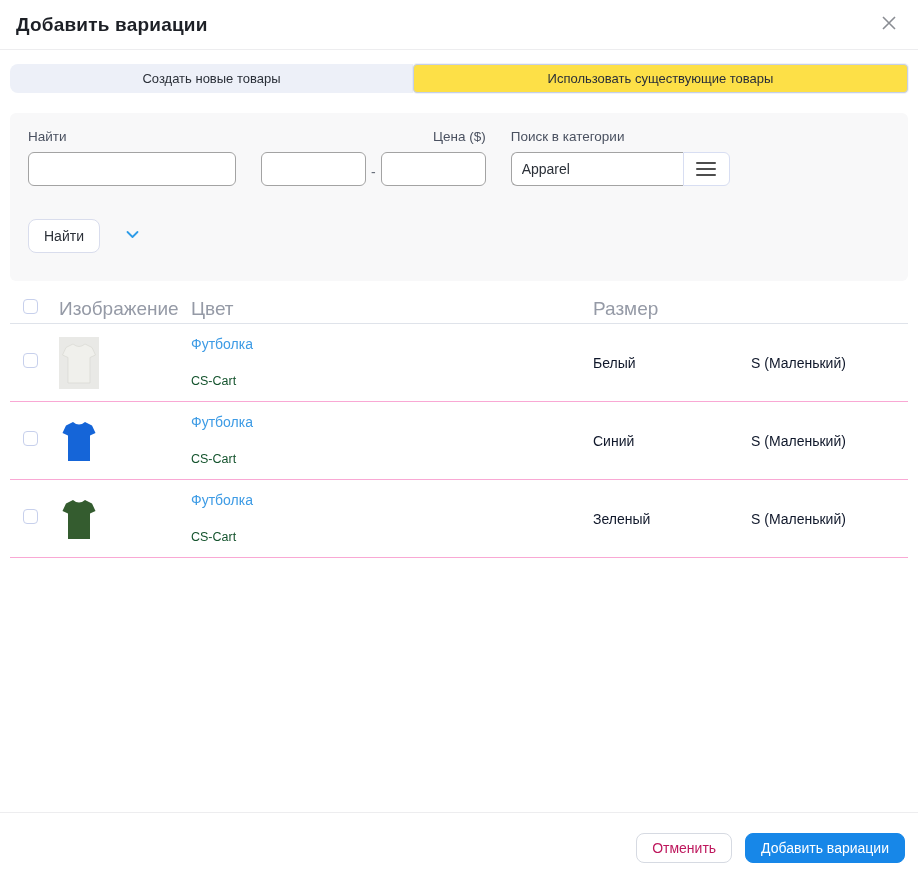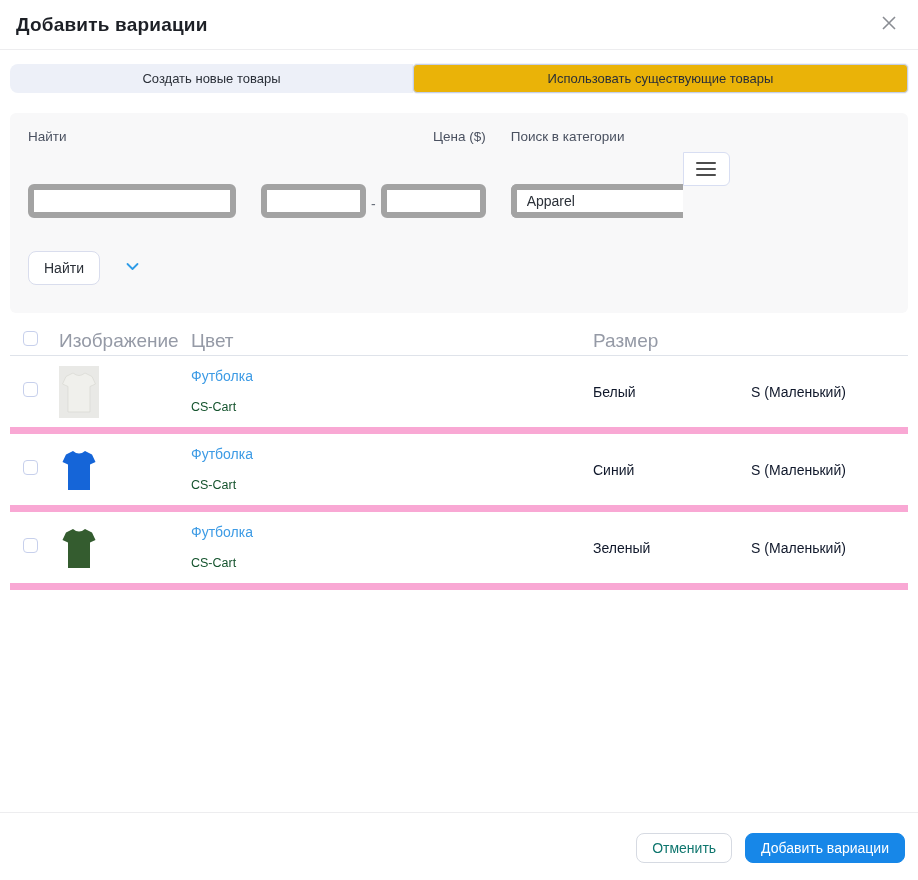--- a/index.html
+++ b/index.html
@@ -49,21 +49,21 @@
     border: none;
     background: #edf0f8;
     font-family: Liberation Sans, sans-serif;
   }
   .tab-inactive {
     flex: 0 0 403px;
     border-radius: 8px 0 0 8px;
   }
   .tab-active {
     flex: 1;
-    background: #eab308;
+    background: #fde047;
     border: 1px solid #c5cfe8;
     border-radius: 4px;
     box-shadow: 0 0 0 1px rgba(197,207,232,.25);
   }
   
   .search-panel {
     margin: 20px 10px 0 10px;
     background: #f8f8f9;
     border-radius: 6px;
     padding: 16px 18px 28px 18px;
@@ -71,29 +71,28 @@
   }
   .fields-row { display: flex; align-items: flex-start; }
   .field { display: flex; flex-direction: column; }
   .field-label {
     font-size: 13.5px;
     color: #4a5160;
     margin-bottom: 8px;
   }
   .text-input {
     height: 34px;
-    border: 6px solid #a3a3a3;
+    border: 1px solid #a3a3a3;
     border-radius: 6px;
     background: #ffffff;
     padding: 0 10px;
     font-size: 14px;
     font-family: inherit;
     color: #2b3038;
     outline: none;
-    margin-top: 32px;
   }
   .find-field { width: 208px; margin-right: 25px; }
   .price-field { margin-right: 25px; align-items: flex-end; }
   .price-inputs { display: flex; align-items: center; }
   .price-input { width: 105px; }
   .price-dash { margin: 0 5px; color: #6a707c; font-size: 14px; align-self: flex-end; padding-bottom: 6px;}
   .category-group { display: flex; }
   .category-input {
     width: 172px;
     border-radius: 6px 0 0 6px;
@@ -143,21 +142,21 @@
     height: 30px;
     border-bottom: 1px solid #dfe3ea;
   }
   .th {
     font-size: 19px;
     color: #959aa6;
     padding-left: 10px;
   }
   .tbody-row {
     height: 78px;
-    border-bottom: 7px solid #f9a8d4;
+    border-bottom: 1px solid #f9a8d4;
   }
   .cell-check { padding-left: 13px; }
   .checkbox {
     width: 15px; height: 15px;
     border: 1.5px solid #c7d0ec;
     border-radius: 4px;
     background: #ffffff;
     display: inline-block;
     cursor: pointer;
   }
@@ -193,21 +192,21 @@
     padding: 0 15px;
     border-radius: 8px;
     font-size: 14px;
     font-family: inherit;
     cursor: pointer;
     display: inline-flex; align-items: center;
   }
   .btn-cancel {
     background: #ffffff;
     border: 1px solid #d6dae2;
-    color: #0f766e;
+    color: #be185d;
   }
   .btn-primary {
     background: #1787e8;
     border: 1px solid #1787e8;
     color: #ffffff;
   }
 </style>
 </head>
 <body>
 

